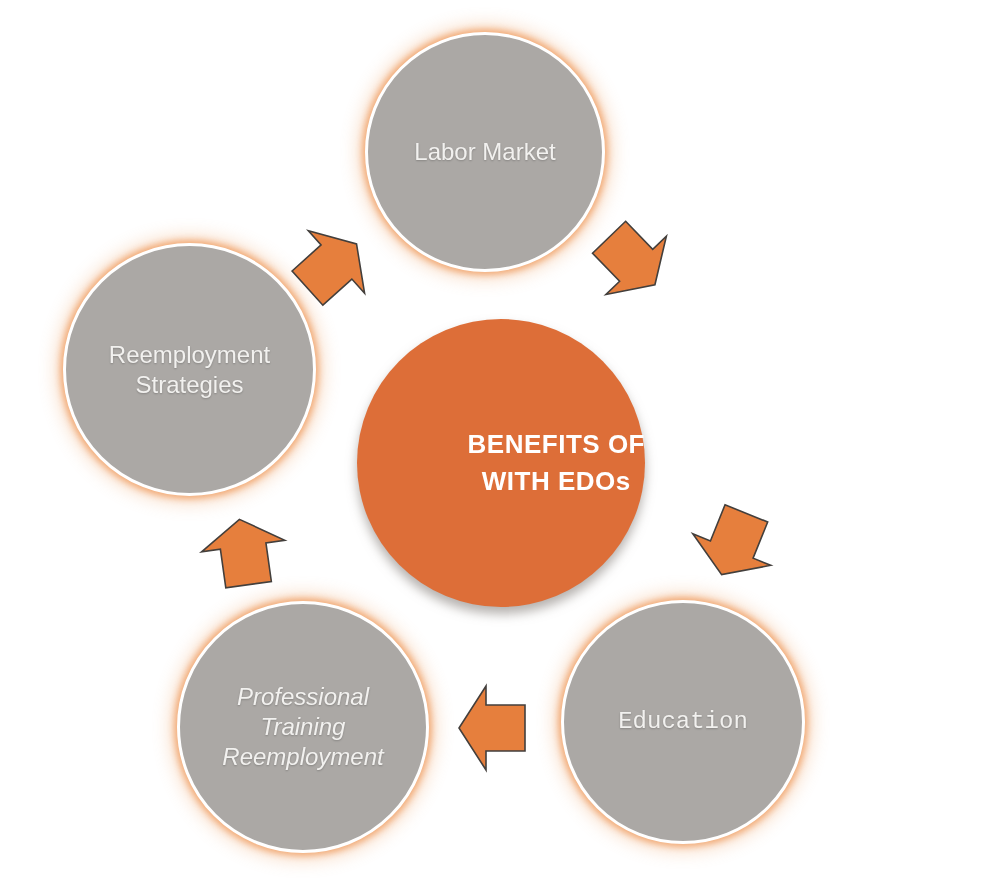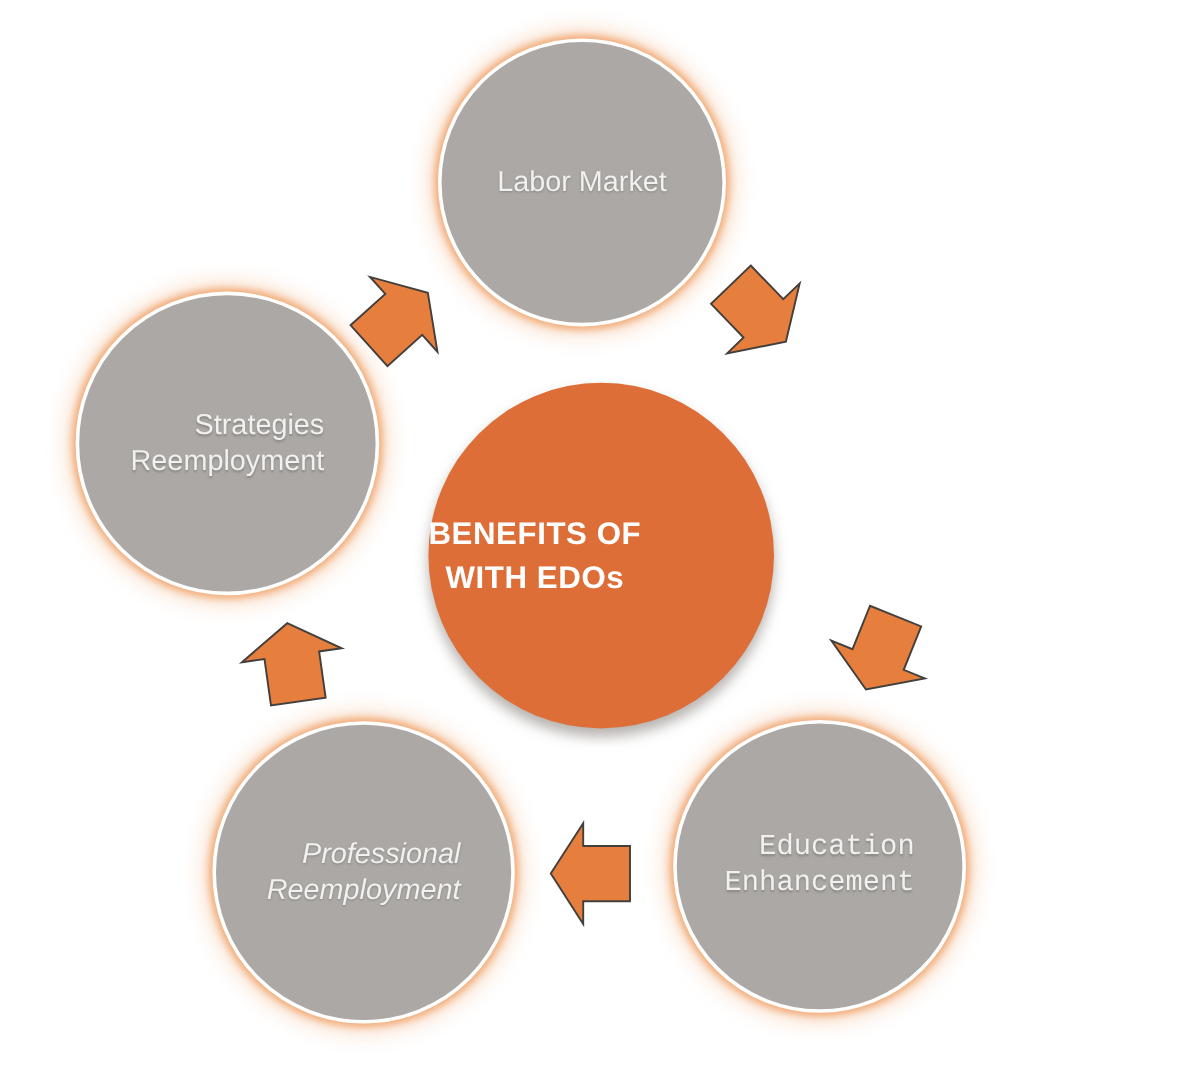--- a/index.html
+++ b/index.html
@@ -16,21 +16,21 @@
     box-sizing:border-box;
     border-radius:50%;
     background:#ABA8A5;
     border:3px solid #ffffff;
     box-shadow:
       0 0 6px 3px rgba(240,161,103,0.85),
       0 0 16px 9px rgba(240,161,103,0.30);
     display:flex;
     align-items:center;
     justify-content:center;
-    text-align:right;
+    text-align:center;
     color:#F2F1EF;
     font-size:24px;
     line-height:30px;
     text-shadow:0 1px 2px rgba(0,0,0,0.22);
   }
   .node span{display:block;}
   .node-labor        {left:365px; top:32px;  width:240px; height:240px;}
   .node-job          {left:678px; top:248px; width:245px; height:245px;}
   .node-education    {left:561px; top:600px; width:244px; height:244px;font-family:Liberation Mono, monospace;}
   .node-training     {left:177px; top:601px; width:252px; height:252px;font-style:italic;}
@@ -38,21 +38,21 @@
   
   .node-center{
     position:absolute;
     left:357px; top:319px;
     width:288px; height:288px;
     border-radius:50%;
     background:#DD6E38;
     box-shadow:0 7px 11px rgba(120,113,108,0.55);
     display:flex;
     align-items:center;
-    justify-content:flex-start;
+    justify-content:flex-end;
     text-align:center;
     color:#ffffff;
     font-size:26px;
     font-weight:bold;
     line-height:37px;
     letter-spacing:0.5px;
   }
   .node-center span{display:block;}
   
   .arrow{
@@ -87,35 +87,35 @@
   <div class="node node-labor">
     <div>
       <span>Labor Market</span>
     </div>
   </div>
 
 
   <div class="node node-education">
     <div>
       <span>Education</span>
-      <span>Enhancement</span>
     </div>
   </div>
 
   <div class="node node-training">
     <div>
       <span>Professional</span>
+      <span>Training</span>
       <span>Reemployment</span>
     </div>
   </div>
 
   <div class="node node-reemployment">
     <div>
+      <span>Reemployment</span>
       <span>Strategies</span>
-      <span>Reemployment</span>
     </div>
   </div>
 
   <div class="arrow arrow-ne">
     <svg viewBox="0 0 110 110" aria-hidden="true">
       <polygon points="22,32 61,32 61,13 88,55 61,97 61,78 22,78"></polygon>
     </svg>
   </div>
 
   <div class="arrow arrow-se">

